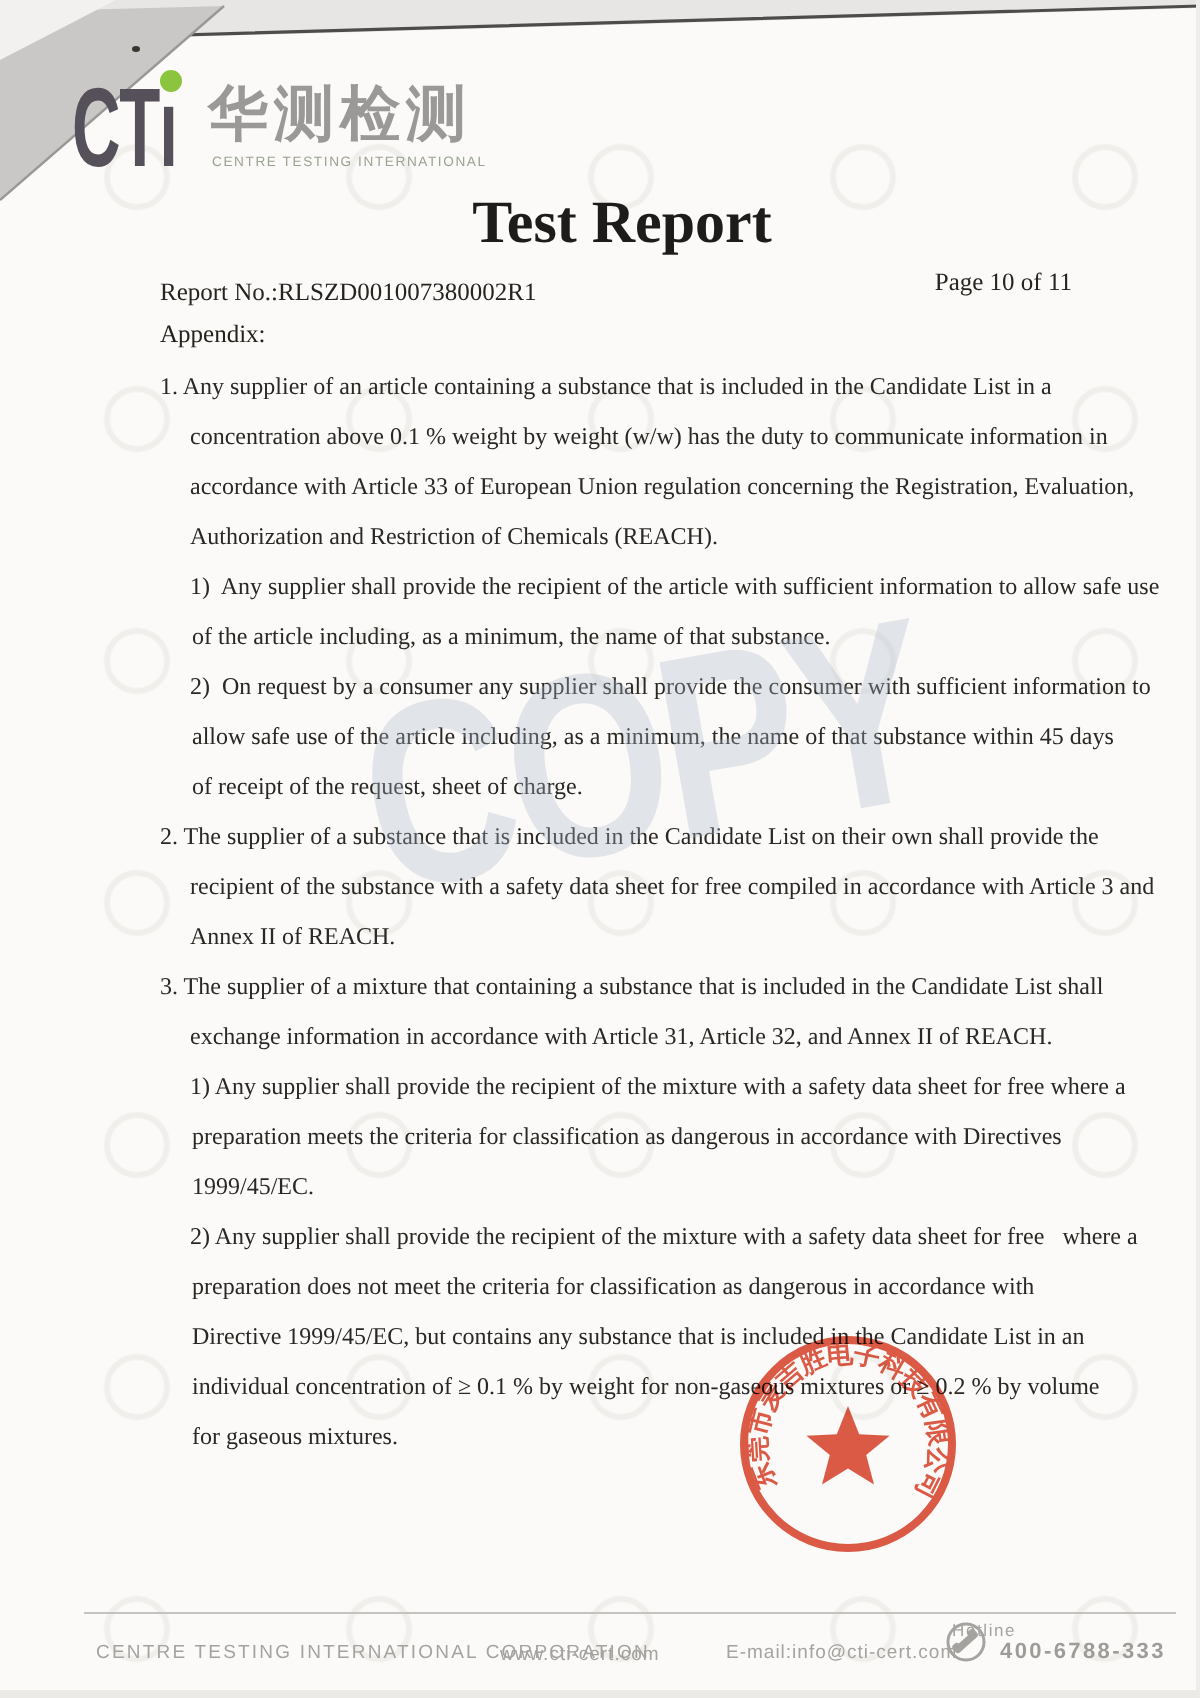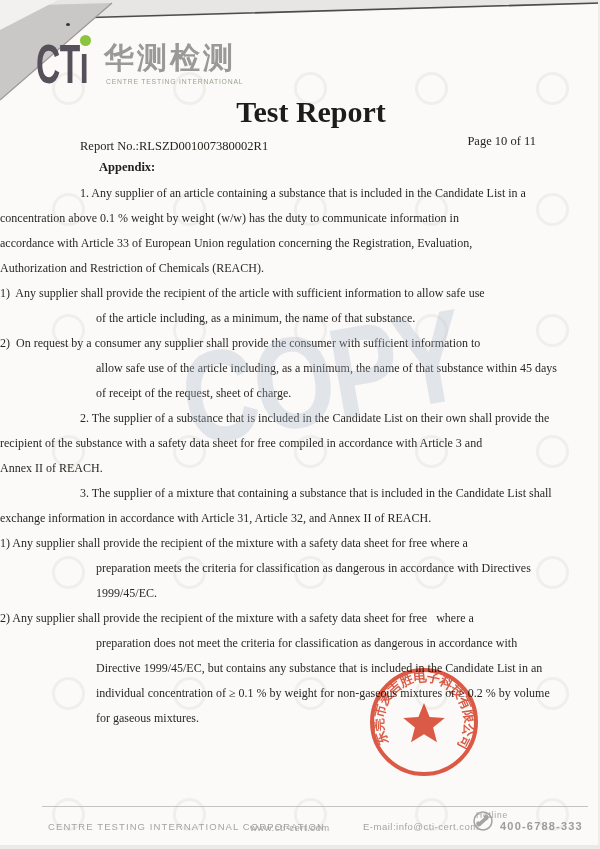--- a/index.html
+++ b/index.html
@@ -21,26 +21,26 @@
   .logo-dot{position:absolute;left:80px;top:35px;width:11px;height:11px;border-radius:50%;z-index:7;}
   .logo-cn{position:absolute;left:104px;top:42px;font-family:"Liberation Sans",sans-serif;
     font-weight:600;font-size:30px;line-height:32px;color:#9b9998;letter-spacing:3px;z-index:6;}
   .logo-sub{position:absolute;left:106px;top:78px;font-family:"Liberation Sans",sans-serif;
     font-size:6.8px;letter-spacing:0.8px;color:#9aa38f;z-index:6;}
   
   .doc-title{position:absolute;left:0;top:95px;width:600px;text-align:center;
     transform:translateX(11px);font-weight:bold;font-size:30px;color:#1d1c1b;z-index:2;}
   .report-no{position:absolute;left:80px;top:139px;font-size:12.5px;color:#26241f;z-index:2;}
   .page-label{position:absolute;right:64px;top:134px;font-size:12.5px;color:#26241f;z-index:2;}
-  .appendix{position:absolute;left:80px;top:160px;font-size:12.5px;font-weight:bold;color:#23211c;z-index:2;margin-left:19px;}
+  .appendix{position:absolute;left:80px;top:160px;font-size:12.5px;font-weight:normal;color:#23211c;z-index:2;}
   
   #body-lines{position:absolute;left:0;top:181px;width:476px;z-index:2;}
   .bline{height:25px;line-height:25px;font-size:12px;color:#2a2824;white-space:pre;}
   .ind0{padding-left:80px;}
-  .ind1{}
+  .ind1{padding-left:95px;}
   .ind2{padding-left:96px;}
   
   .copy-wm{position:absolute;left:172px;top:338px;z-index:3;
     font-family:"Liberation Sans",sans-serif;font-weight:bold;font-size:130px;line-height:130px;
     color:rgba(170,186,205,0.32);letter-spacing:-4px;
     transform:rotate(-10deg) scaleX(0.8);transform-origin:left top;pointer-events:none;}
   
   .stamp{position:absolute;left:359px;top:657px;width:130px;height:130px;z-index:4;
     opacity:0.9;mix-blend-mode:multiply;pointer-events:none;}
   

